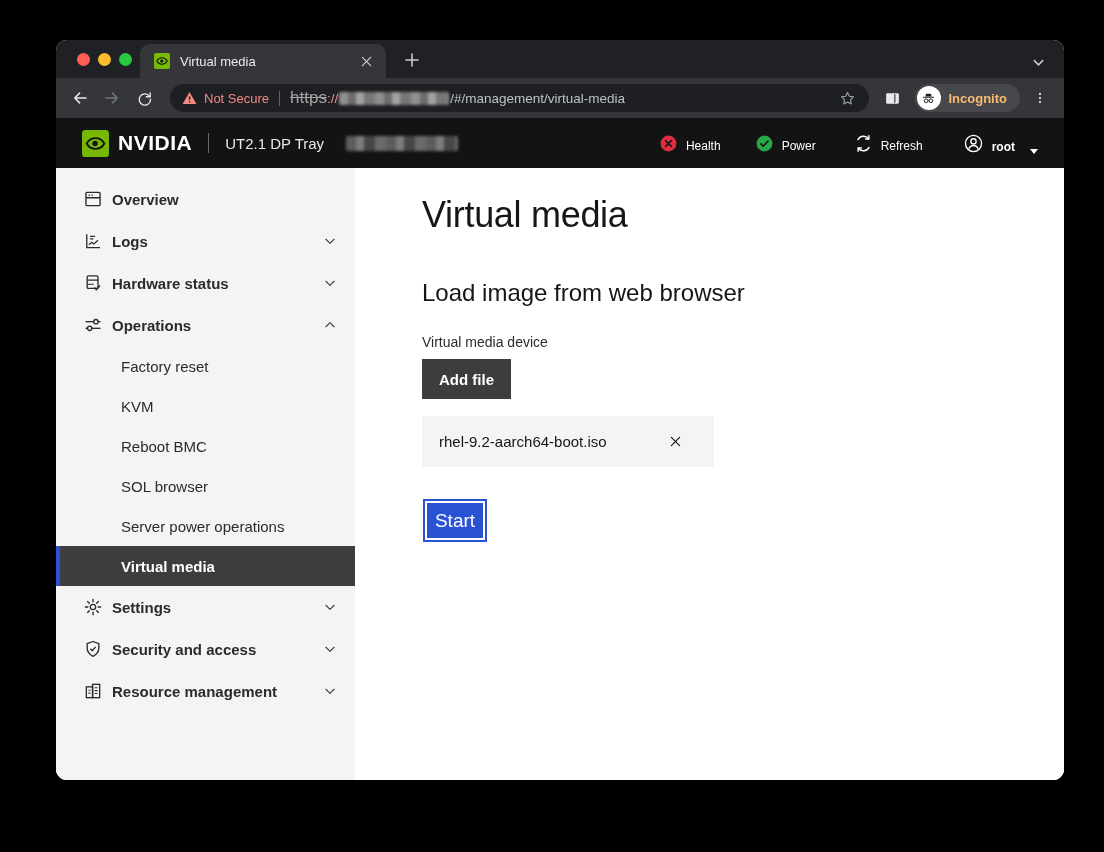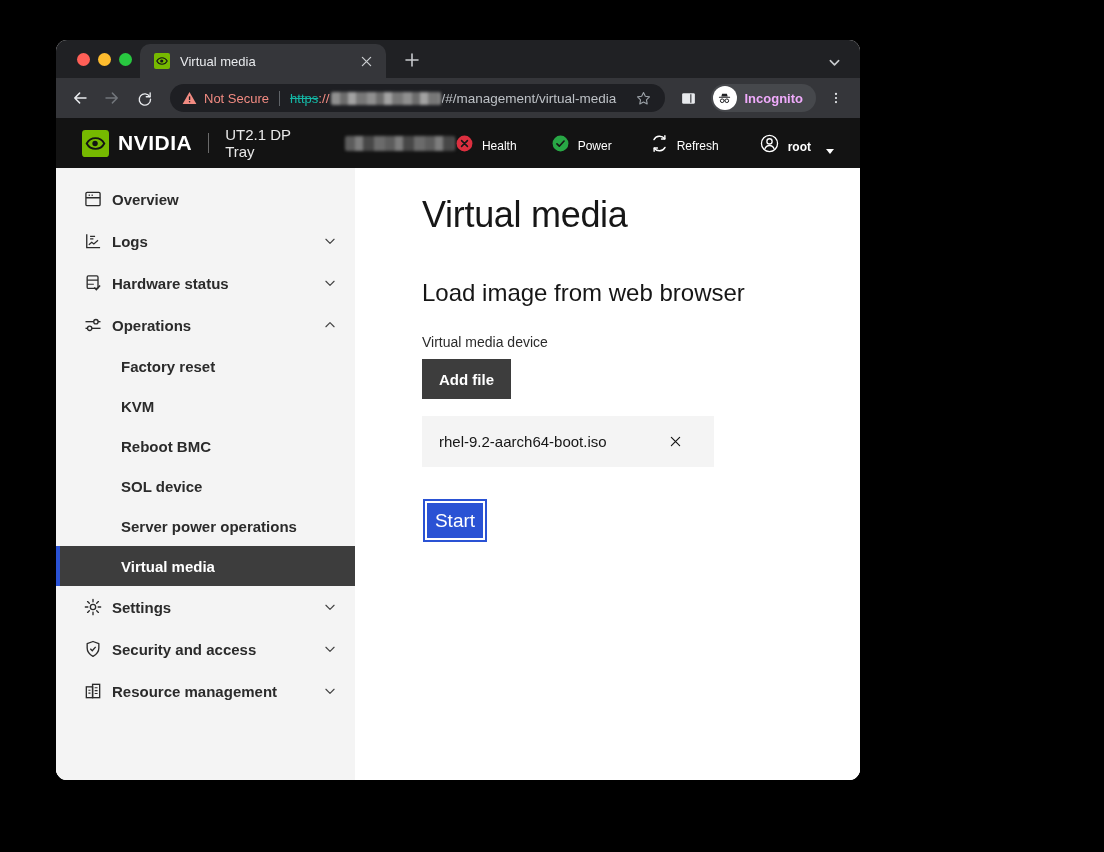--- a/index.html
+++ b/index.html
@@ -1,18 +1,18 @@
 <!DOCTYPE html>
 <html><head>
 <meta charset="utf-8">
 <style>
   * { margin:0; padding:0; box-sizing:border-box; }
   html,body { width:1104px; height:852px; background:#000; font-family:"Liberation Sans", sans-serif; overflow:hidden; }
 
-  .window { position:absolute; left:56px; top:40px; width:804px; height:740px;
+  .window { position:absolute; left:56px; top:40px; width:1008px; height:740px;
     border-radius:11px; overflow:hidden; display:flex; flex-direction:column;
     box-shadow:0 18px 50px rgba(0,0,0,.65); background:#fff; }
 
   
   .tabstrip { height:38px; background:#202124; display:flex; align-items:flex-end; position:relative; flex:none; }
   .traffic { position:absolute; left:21px; top:13px; display:flex; gap:8px; }
   .light { width:13px; height:13px; border-radius:50%; }
   .light.red { background:#ff5f57; } .light.yellow { background:#febc2e; } .light.green { background:#28c840; }
   .tab { margin-left:84px; width:246px; height:34px; background:#35363a; border-radius:10px 10px 0 0;
     display:flex; align-items:center; padding:0 10px 0 14px; }
@@ -23,32 +23,32 @@
   .newtab { width:28px; height:28px; margin:0 0 4px 12px; border-radius:50%; }
   .strip-chevron { position:absolute; right:16px; top:12px; width:20px; height:20px; }
 
   
   .toolbar { height:40px; background:#35363a; display:flex; align-items:center; padding:10px 10px; flex:none; }
   .nav-btn { width:28px; height:28px; border-radius:50%; margin-right:4px; }
   .omnibox { flex:1; height:28px; margin:0 8px; background:#1e1f23; border-radius:14px;
     display:flex; align-items:center; padding:0 10px 0 12px; min-width:0; }
   .warn-label { color:#f28b82; font-size:13px; margin-left:7px; white-space:nowrap; }
   .omni-sep { width:1px; height:15px; background:#5f6368; margin:0 10px; flex:none; }
-  .proto { color:#14b8a6; font-size:13px; text-decoration:line-through; }
+  .proto { color:#a3a3a3; font-size:17px; text-decoration:line-through; }
   .proto-suffix { color:#f28b82; font-size:13.5px; }
   .url-blur { width:110px; height:13px; margin:0 1px; border-radius:2px; flex:none;
     background:repeating-linear-gradient(90deg,#8f8f8f 0 9px,#6c6c6c 9px 17px,#a2a2a2 17px 25px,#777 25px 36px);
     filter:blur(1.6px); }
   .url-path { color:#bdc1c6; font-size:13.5px; white-space:nowrap; overflow:hidden; flex:1; }
   .star-btn { width:22px; height:22px; flex:none; }
   .sidepanel-btn { width:28px; height:28px; margin-left:2px; }
   .incog-pill { height:28px; border-radius:14px; background:#46484c; display:flex; align-items:center;
     padding:2px 13px 2px 2px; margin-left:8px; }
   .incog-circle { width:24px; height:24px; border-radius:50%; background:#fff; display:flex; align-items:center; justify-content:center; }
-  .incog-label { color:#f0abfc; font-size:13px; font-weight:600; margin-left:8px; }
+  .incog-label { color:#fdba74; font-size:13px; font-weight:600; margin-left:8px; }
   .menu-btn { width:28px; height:28px; margin-left:6px; }
 
   
   .appheader { height:50px; background:#131313; display:flex; align-items:center; padding:0 26px; color:#fff; flex:none; }
   .brand { display:flex; align-items:center; gap:9px;text-align:right; }
   .brand-name { font-size:21px; font-weight:800; letter-spacing:.5px; color:#fff; }
   .hdr-div { width:1px; height:20px; background:#6a6a6a; margin:0 16px; }
   .system-name { font-size:15px; color:#e8e8e8; }
   .hdr-blur { width:112px; height:15px; margin-left:22px; border-radius:2px;
     background:repeating-linear-gradient(90deg,#5c5c5c 0 10px,#7d7d7d 10px 18px,#474747 18px 29px,#6b6b6b 29px 40px);
@@ -61,21 +61,21 @@
 
   
   .appbody { flex:1; display:flex; min-height:0; background:#fff;gap:20px; }
   .sidebar { width:299px; flex:none; background:#f4f4f4; padding-top:10px; }
   .nav-item { height:42px; display:flex; align-items:center; padding:0 18px 0 27px;
     font-size:15px; font-weight:600; color:#2b2b2b; cursor:pointer; }
   .nav-item .nav-icon { width:20px; height:20px; margin-right:9px; flex:none; }
   .nav-item .nav-label { flex:1; }
   .nav-chevron { width:14px; height:14px; flex:none; }
   .nav-sub { height:40px; display:flex; align-items:center; padding-left:65px;
-    font-size:15px; font-weight:700; color:#2b2b2b; cursor:pointer; }
+    font-size:15px; font-weight:400; color:#2b2b2b; cursor:pointer; }
   .nav-sub.selected { background:#3d3d3d; color:#fff; font-weight:700;
     border-left:4px solid #2a52d4; padding-left:61px; }
 
   .main { flex:1; padding:26px 40px 0 47px; background:#fff; }
   .page-title { font-size:36px; font-weight:400; color:#161616; letter-spacing:-.3px; }
   .section-heading { margin-top:43px; font-size:24px; font-weight:400; color:#161616; }
   .field-label { margin-top:27px; font-size:14px; color:#2b2b2b; }
   .addfile-btn { margin-top:9px; width:89px; height:40px; background:#3d3d3d; color:#fff;
     font-size:15px; font-weight:600; border:none; cursor:pointer; display:block; font-family:inherit; }
   .file-chip { margin-top:17px; width:292px; height:51px; background:#f4f4f4;
@@ -306,21 +306,21 @@
       <div class="nav-sub">
           <span>Factory reset</span>
         </div>
       <div class="nav-sub">
           <span>KVM</span>
         </div>
       <div class="nav-sub">
           <span>Reboot BMC</span>
         </div>
       <div class="nav-sub">
-          <span>SOL device</span>
+          <span>SOL browser</span>
         </div>
       <div class="nav-sub">
           <span>Server power operations</span>
         </div>
       <div class="nav-sub selected">
           <span>Virtual media</span>
         </div>
 
       <div class="nav-item">
         <span class="nav-icon">

